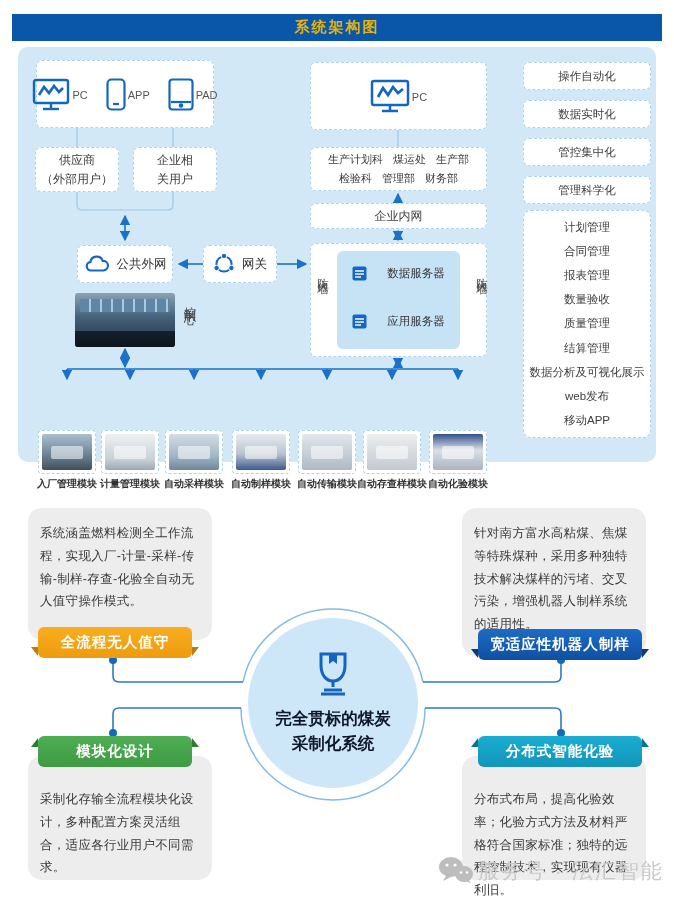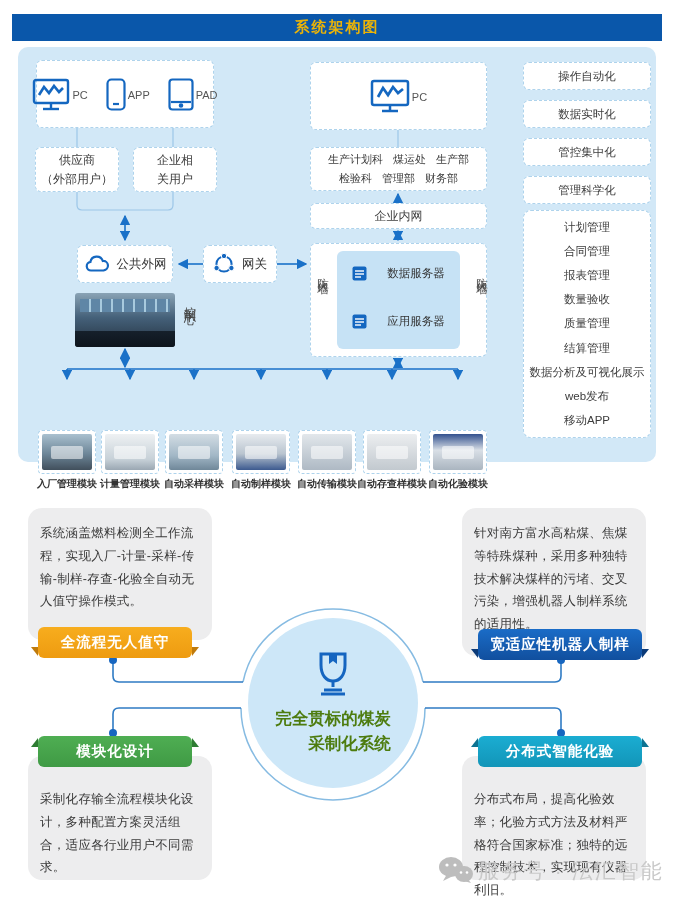--- a/index.html
+++ b/index.html
@@ -63,22 +63,22 @@
     letter-spacing:1px; display:flex; align-items:center; justify-content:center;
     border-radius:6px; z-index:3; }
   .ribbon::before, .ribbon::after { content:""; position:absolute; width:0; height:0; z-index:-1; }
   .rb-top::before { left:-7px; bottom:2px; border-top:9px solid var(--fold); border-left:7px solid transparent; }
   .rb-top::after  { right:-7px; bottom:2px; border-top:9px solid var(--fold); border-right:7px solid transparent; }
   .rb-bottom::before { left:-7px; top:2px; border-bottom:9px solid var(--fold); border-left:7px solid transparent; }
   .rb-bottom::after  { right:-7px; top:2px; border-bottom:9px solid var(--fold); border-right:7px solid transparent; }
   .center-circle { position:absolute; left:248px; top:618px; width:170px; height:170px;
     border-radius:50%; background:#cde7f8; z-index:2; display:flex; flex-direction:column;
     align-items:center; justify-content:center; }
-  .center-circle .ctext { font-size:16.5px; font-weight:bold; color:#4d7c0f; line-height:1.5;
-    text-align:right; margin-top:8px; }
+  .center-circle .ctext { font-size:16.5px; font-weight:bold; color:#0f172a; line-height:1.5;
+    text-align:center; margin-top:8px; }
   #bottom-svg { position:absolute; left:0; top:480px; z-index:1; }
   .watermark { position:absolute; left:438px; top:855px; display:flex; align-items:flex-end;
     gap:4px; z-index:5; color:#c9c9c9; font-size:21px; letter-spacing:2px; }
 </style>
 </head>
 <body>
 
 <div id="page">
 
   <div class="titlebar">

